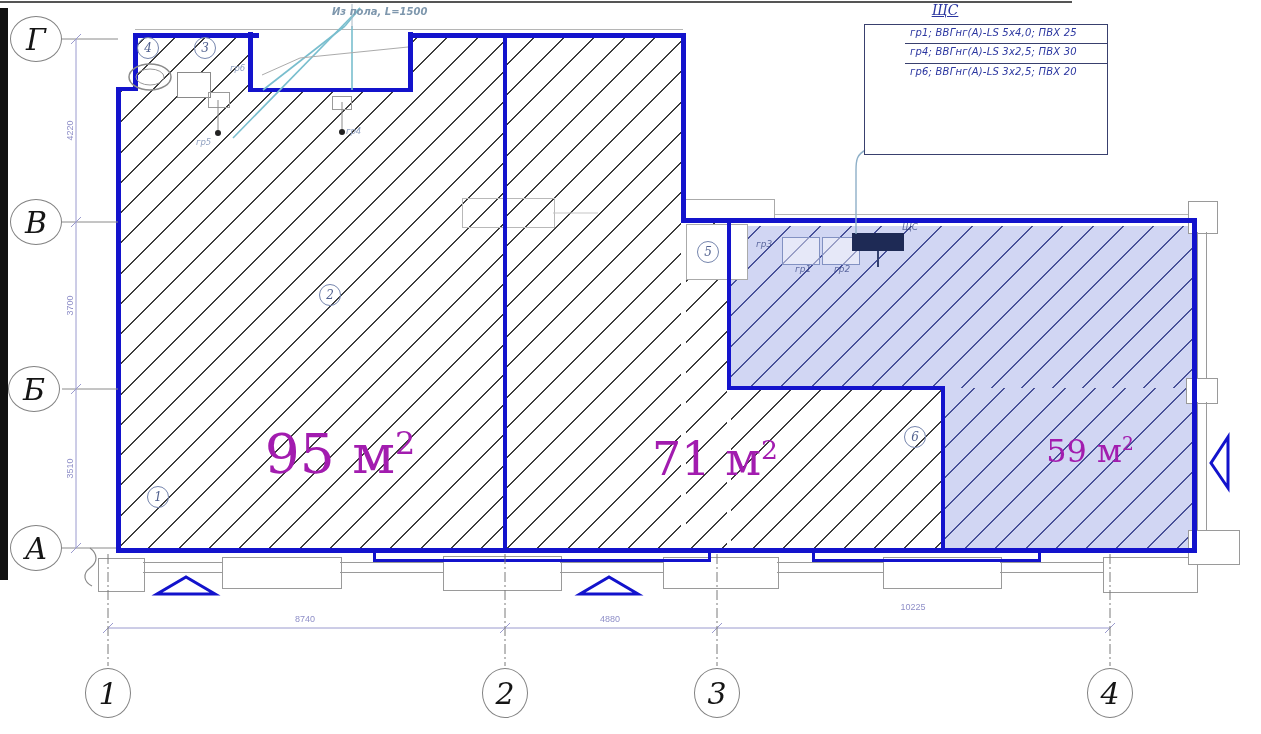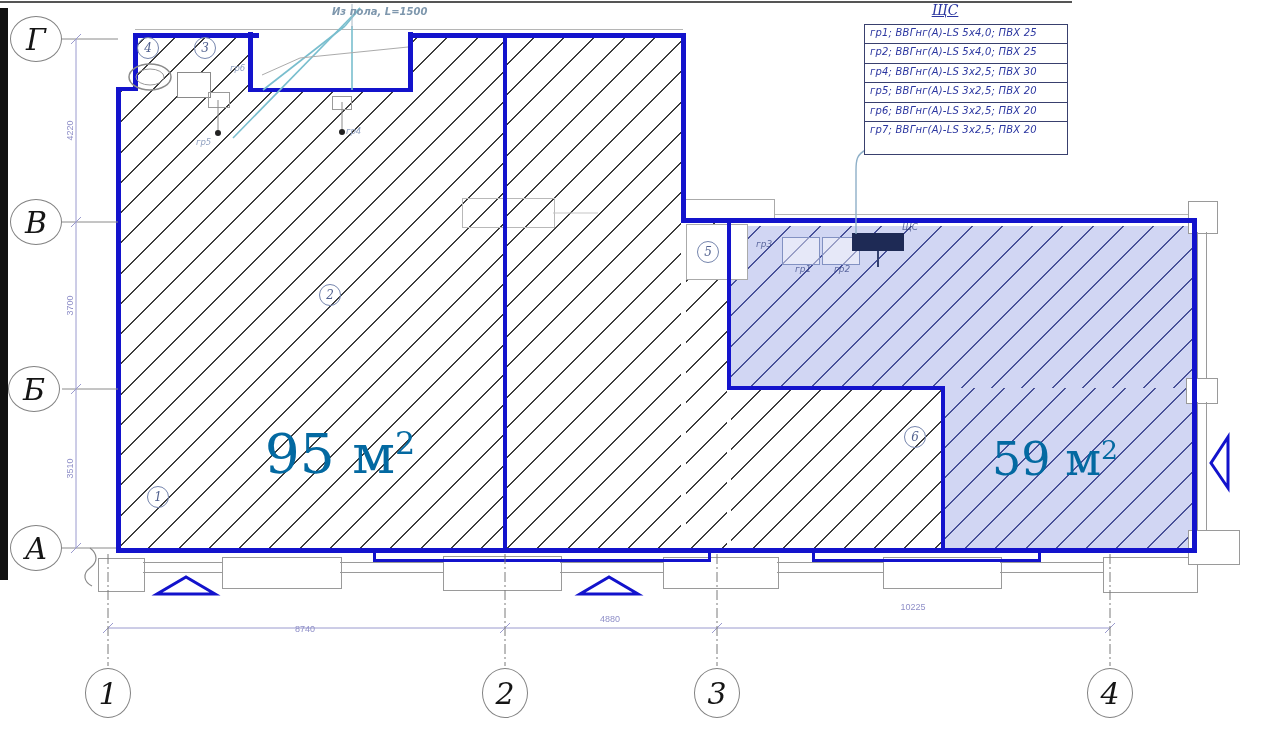--- a/index.html
+++ b/index.html
@@ -18,21 +18,21 @@
   .pilaster{background:#fff;border:1.2px solid #9a9a9a;z-index:6;}
   .win{border-top:1.2px solid #9a9a9a;border-bottom:1.2px solid #9a9a9a;z-index:6;}
   .vwin{border-left:1.2px solid #9a9a9a;border-right:1.2px solid #9a9a9a;z-index:6;}
   
   .mark{border:1.4px solid #7585ad;border-radius:50%;color:#51618f;display:flex;align-items:center;
         justify-content:center;font:italic 12px "DejaVu Serif",serif;z-index:40;width:22px;height:22px;box-sizing:border-box;}
   
   .bubble{border:1.6px solid #828282;border-radius:50%;background:#fff;display:flex;align-items:center;
           justify-content:center;font:italic 30px "DejaVu Serif",serif;color:#151515;z-index:40;box-sizing:border-box;}
   
-  .area{color:#0369a1;font-family:"DejaVu Serif",serif;text-align:center;z-index:41;white-space:nowrap;}
+  .area{color:#a21caf;font-family:"DejaVu Serif",serif;text-align:center;z-index:41;white-space:nowrap;}
   .area sup{font-size:58%;}
   
   .dimtext{color:#8f8fc8;font:9px "Liberation Sans",sans-serif;text-align:center;z-index:41;}
   .vdim{transform:rotate(-90deg);transform-origin:center;}
   
   .legendbox{border:1.3px solid #39406e;background:rgba(255,255,255,0.9);z-index:50;}
   .legrow{height:16.4px;border-bottom:1px solid #39406e;font:italic 10px "DejaVu Sans",sans-serif;
           color:#2b36a0;white-space:nowrap;padding:2px 0 0 5px;box-sizing:content-box;letter-spacing:.2px;}
   .legrow:last-child{border-bottom:none;}
   .legtitle{font:italic 14px "DejaVu Serif",serif;color:#2b36a0;text-decoration:underline;z-index:50;text-align:center;}
@@ -204,28 +204,31 @@
   <div class="abs bubble" style="left:694px;top:668px;width:46px;height:50px;">
       <span>3</span>
     </div>
   <div class="abs bubble" style="left:1087px;top:668px;width:46px;height:50px;">
       <span>4</span>
     </div>
 
   <div class="abs dimtext vdim" style="left:50px;top:125px;width:40px;height:11px;">4220</div>
   <div class="abs dimtext vdim" style="left:50px;top:300px;width:40px;height:11px;">3700</div>
   <div class="abs dimtext vdim" style="left:50px;top:463px;width:40px;height:11px;">3510</div>
-  <div class="abs dimtext" style="left:275px;top:614px;width:60px;margin-top:10px;">8740</div>
+  <div class="abs dimtext" style="left:275px;top:614px;width:60px;">8740</div>
   <div class="abs dimtext" style="left:580px;top:614px;width:60px;">4880</div>
   <div class="abs dimtext" style="left:883px;top:602px;width:60px;">10225</div>
 
   <div class="abs area" style="left:250px;top:422px;width:180px;font-size:55px;">
     <span>95</span>&nbsp;<span>м</span><sup>2</sup>
   </div>
-  <div class="abs area" style="left:975px;top:432px;width:160px;font-size:46px;">
+  <div class="abs area" style="left:635px;top:432px;width:160px;font-size:46px;">
+    <span>71</span>&nbsp;<span>м</span><sup>2</sup>
+  </div>
+  <div class="abs area" style="left:1010px;top:432px;width:160px;font-size:32px;">
     <span>59</span>&nbsp;<span>м</span><sup>2</sup>
   </div>
 
   <div class="abs mark" style="left:147px;top:486px;">
       <span>1</span>
     </div>
   <div class="abs mark" style="left:319px;top:284px;">
       <span>2</span>
     </div>
   <div class="abs mark" style="left:194px;top:37px;">
@@ -245,22 +248,19 @@
   <div class="abs fixlbl" style="left:346px;top:126px;">гр4</div>
   <div class="abs fixlbl" style="left:230px;top:63px;">гр6</div>
   <div class="abs equiplbl" style="left:756px;top:239px;">гр3</div>
   <div class="abs equiplbl" style="left:795px;top:264px;">гр1</div>
   <div class="abs equiplbl" style="left:834px;top:264px;">гр2</div>
   <div class="abs equiplbl" style="left:902px;top:222px;">ЩС</div>
 
   <div class="abs note" style="left:332px;top:6px;font-weight:bold;">Из пола, L=1500</div>
 
   <div class="abs legtitle" style="left:918px;top:2px;width:54px;">ЩС</div>
-  <div class="abs legendbox" style="left:864px;top:24px;width:202px;height:129px;">
+  <div class="abs legendbox" style="left:864px;top:24px;width:202px;height:129px;padding-left:40px;">
     <div class="legrow">гр1; ВВГнг(А)-LS 5х4,0; ПВХ 25</div>
-    <div class="legrow">гр2; ВВГнг(А)-LS 5х4,0; ПВХ 25</div>
     <div class="legrow">гр4; ВВГнг(А)-LS 3х2,5; ПВХ 30</div>
-    <div class="legrow">гр5; ВВГнг(А)-LS 3х2,5; ПВХ 20</div>
     <div class="legrow">гр6; ВВГнг(А)-LS 3х2,5; ПВХ 20</div>
-    <div class="legrow">гр7; ВВГнг(А)-LS 3х2,5; ПВХ 20</div>
   </div>
 
 </div>
 
 </body></html>

